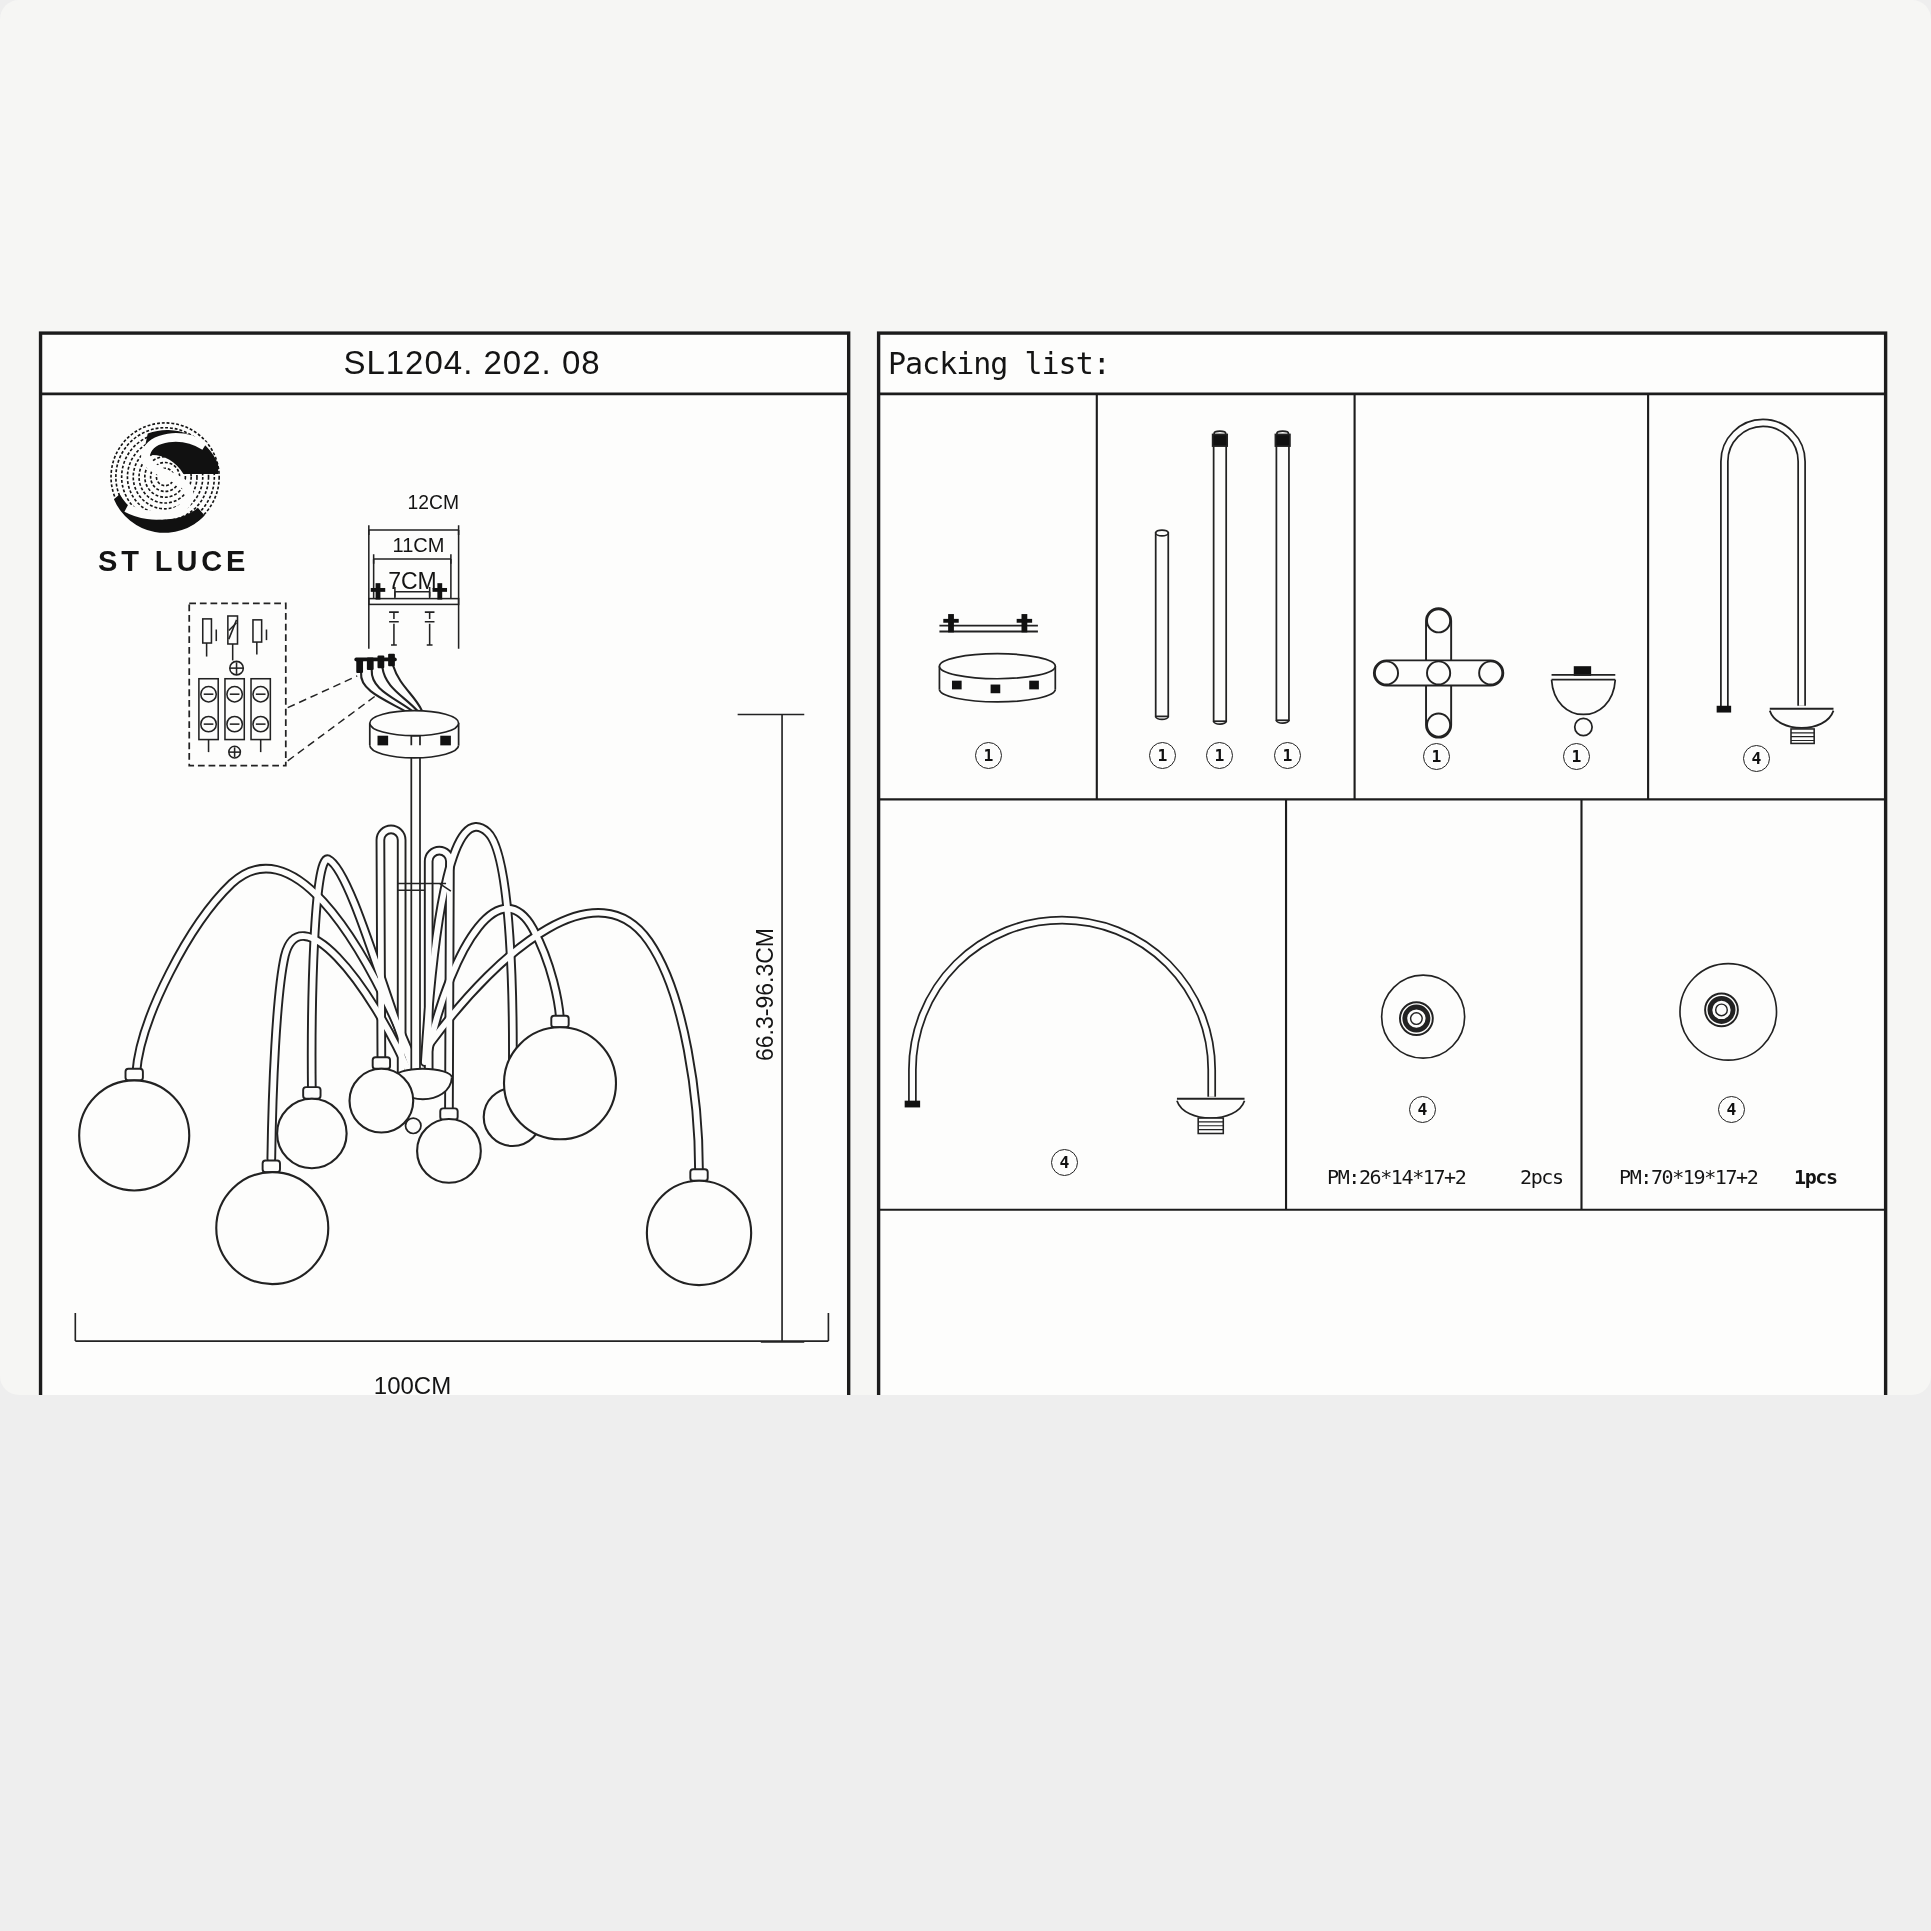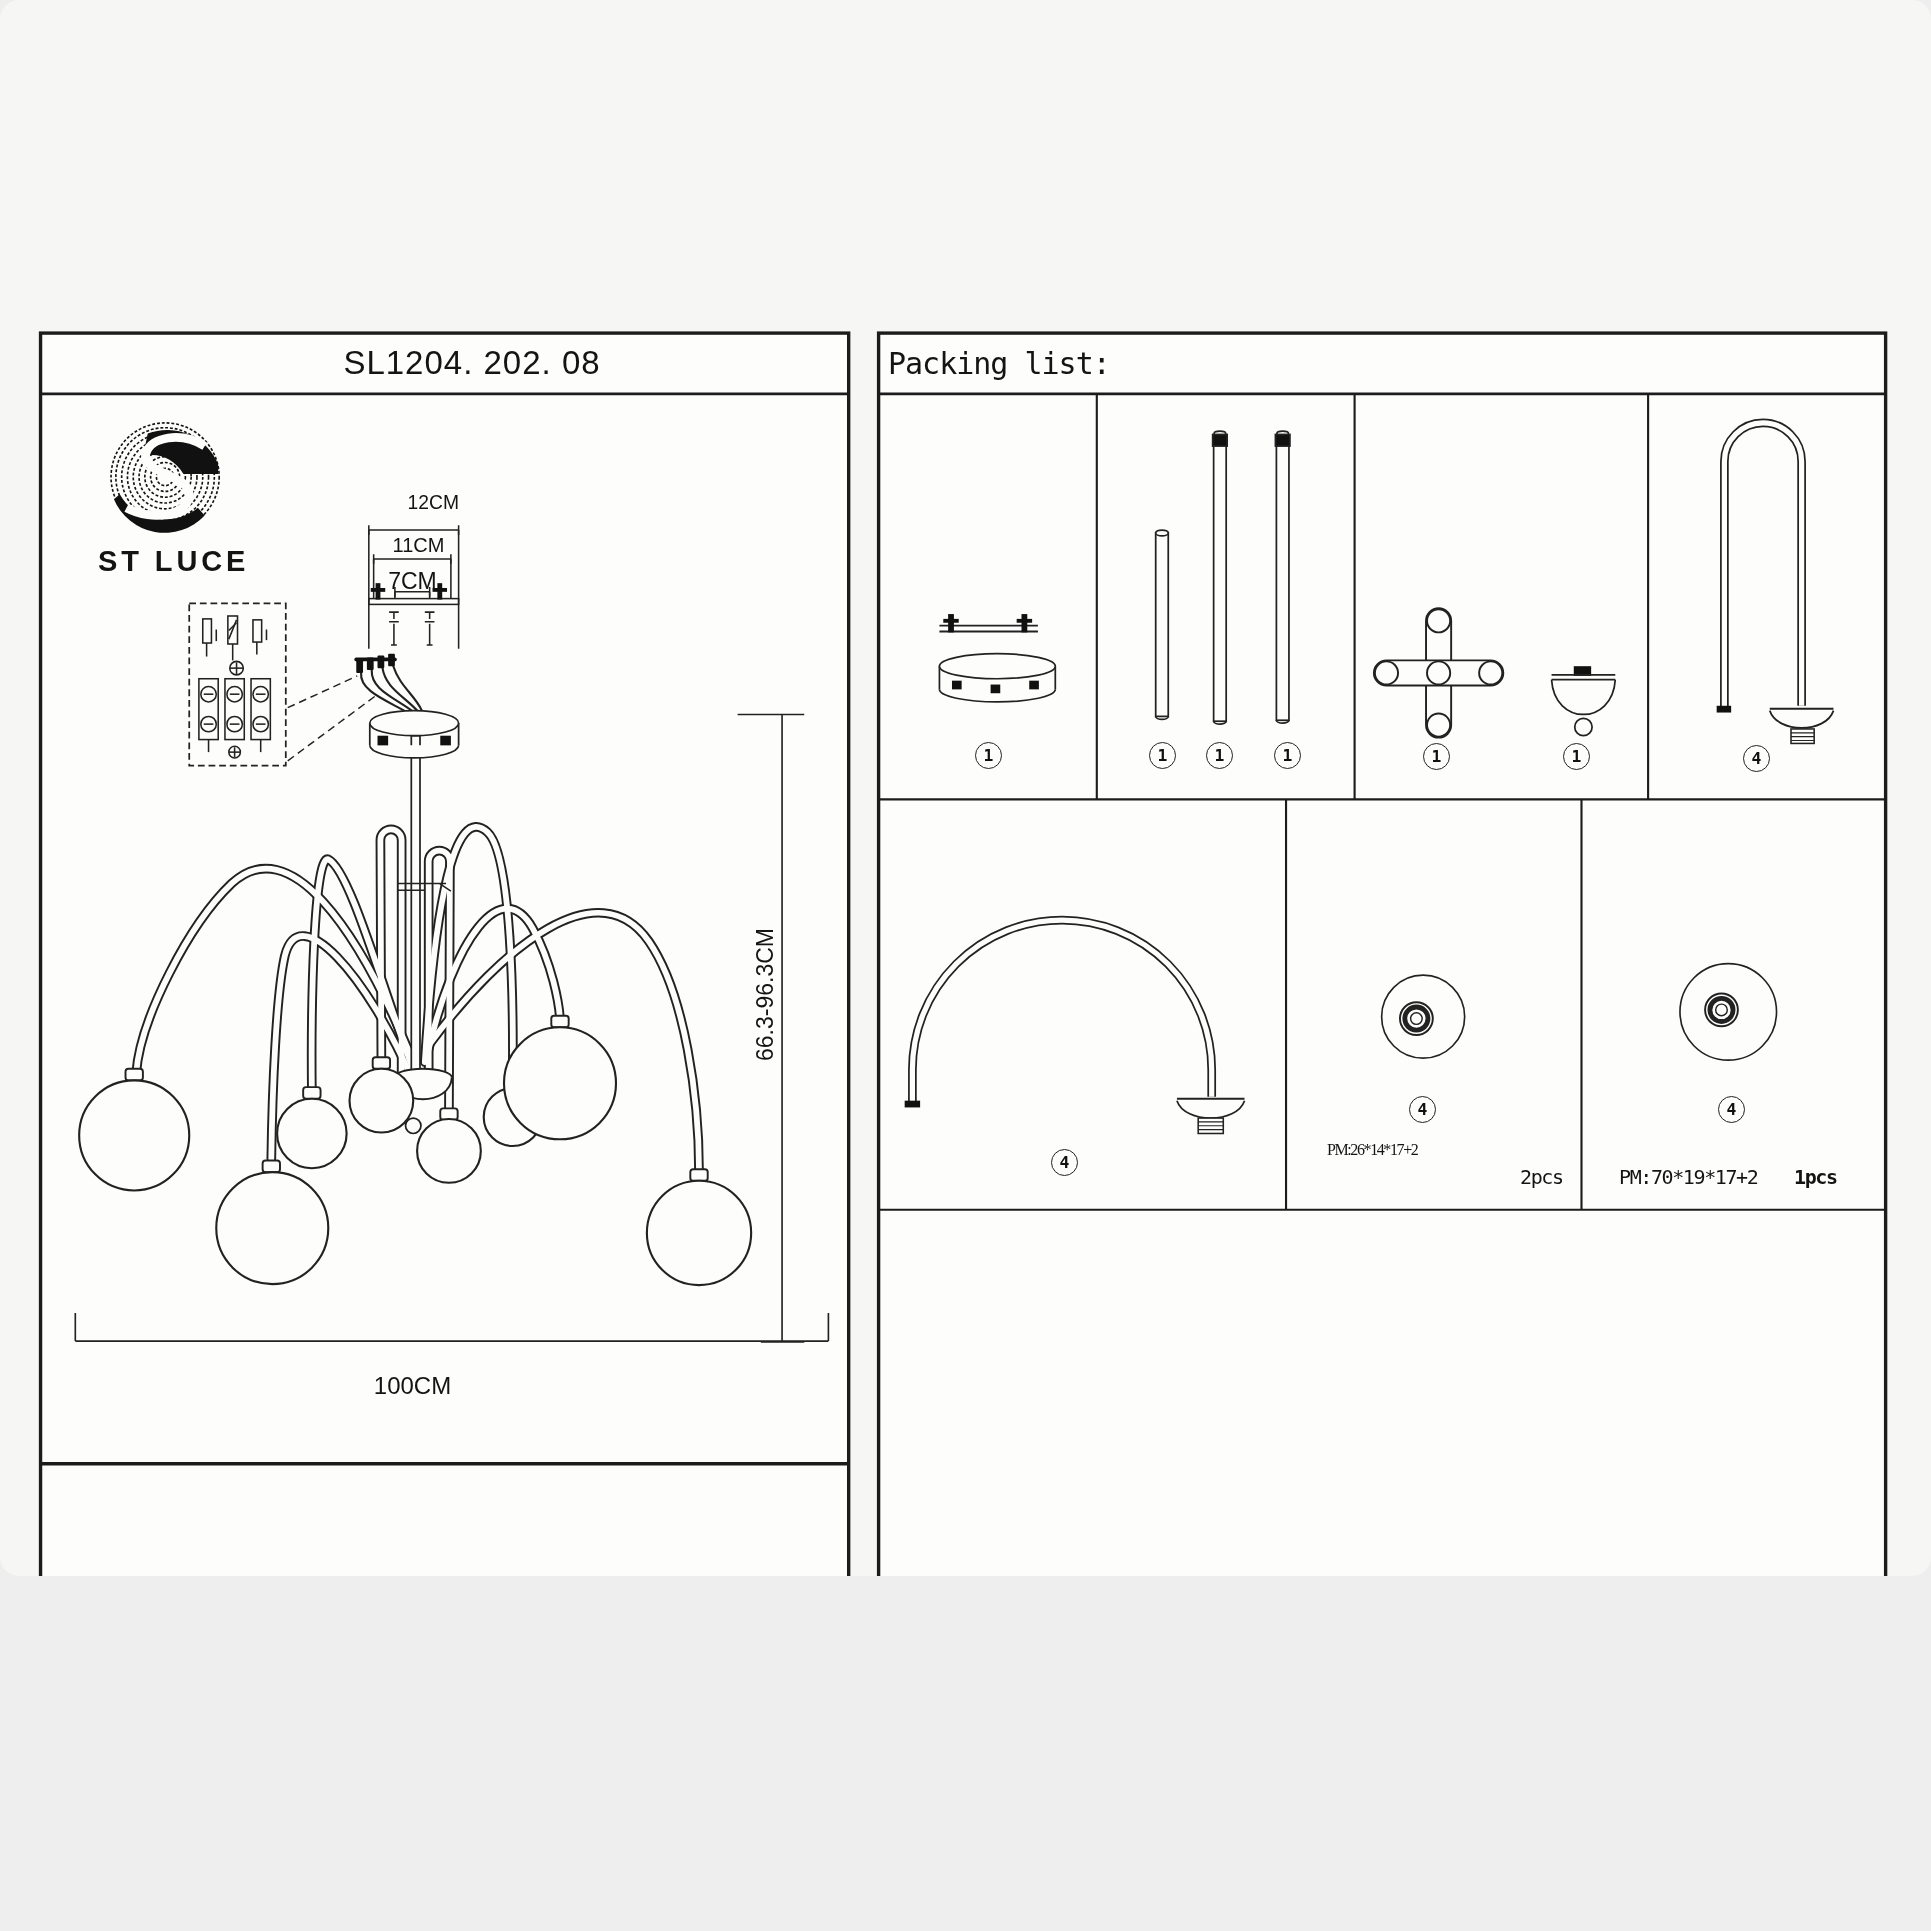--- a/index.html
+++ b/index.html
@@ -1,16 +1,16 @@
 <!DOCTYPE html>
 <html><head>
 <meta charset="utf-8">
 <style>
   html,body{margin:0;padding:0;background:#eee;}
-  #stage{position:relative;width:1931px;height:1576px;background:#f6f6f4;overflow:hidden;
+  #stage{position:relative;width:1931px;height:1395px;background:#f6f6f4;overflow:hidden;
          font-family:"Liberation Sans",sans-serif;color:#161616;border-radius:19px;}
   #art{position:absolute;left:0;top:0;}
   .txt{position:absolute;white-space:nowrap;color:#141414;}
   .mono{font-family:"DejaVu Sans Mono",monospace;}
   .ctr{text-align:center;}
   .qty{position:absolute;width:25px;height:25px;border:1.9px solid #222;border-radius:50%;
        font:700 16.4px/25px "DejaVu Sans Mono",monospace;text-align:center;color:#111;}
   .rot{transform:rotate(-90deg);transform-origin:center center;}
 </style>
 </head>
@@ -305,19 +305,19 @@
 <div class="qty" style="left:1149px;top:742px;">1</div>
 <div class="qty" style="left:1206px;top:742px;">1</div>
 <div class="qty" style="left:1274px;top:742px;">1</div>
 <div class="qty" style="left:1423px;top:743px;">1</div>
 <div class="qty" style="left:1563px;top:743px;">1</div>
 <div class="qty" style="left:1743px;top:745px;">4</div>
 <div class="qty" style="left:1051px;top:1149px;">4</div>
 <div class="qty" style="left:1409px;top:1096px;">4</div>
 <div class="qty" style="left:1718px;top:1096px;">4</div>
 
-<div class="txt mono" style="left:1327px;top:1141px;font-size:16px;letter-spacing:-1.4px;font-family:Liberation Serif, serif;">PM:26*14*17+2</div>
+<div class="txt mono" style="left:1327px;top:1165px;font-size:20px;letter-spacing:-1.4px;">PM:26*14*17+2</div>
 <div class="txt mono" style="left:1498px;top:1165px;font-size:20px;letter-spacing:-1.4px;margin-left:22px;">2pcs</div>
 <div class="txt mono" style="left:1619px;top:1165px;font-size:20px;letter-spacing:-1.4px;">PM:70*19*17+2</div>
 <div class="txt mono" style="left:1794px;top:1165px;font-size:20px;letter-spacing:-1.4px;font-weight:bold;">1pcs</div>
 
 </div>
 
 
 </body></html>

